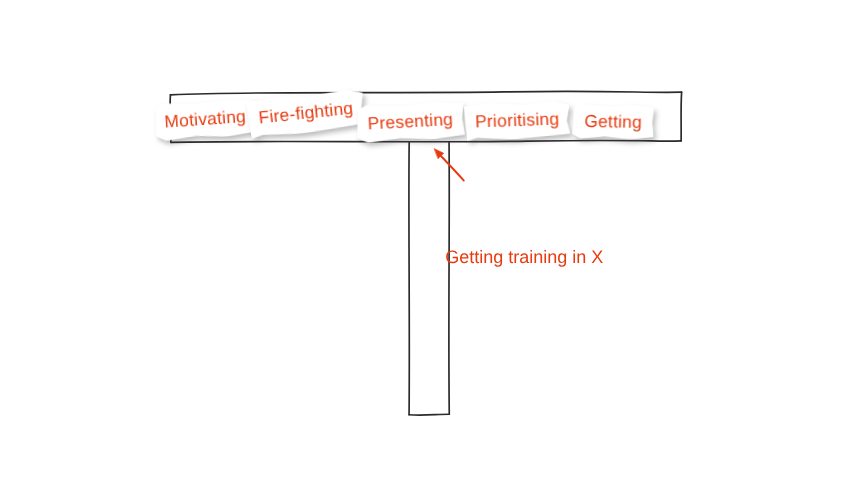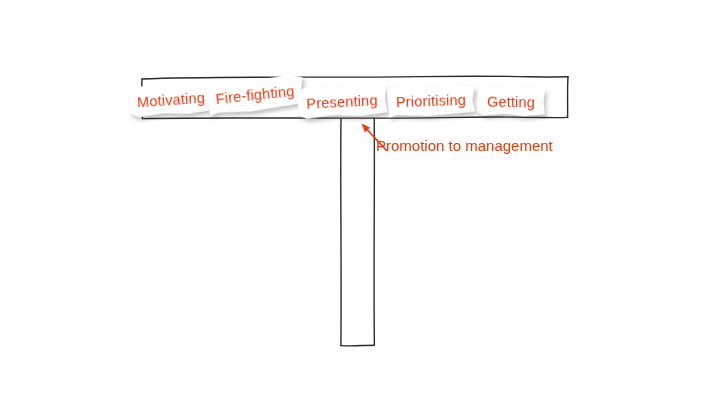--- a/index.html
+++ b/index.html
@@ -104,16 +104,16 @@
       <span class="scrap-label">Prioritising</span>
     </div>
   </div>
 
   <div class="scrap" style="left:477px;top:87px;width:68px;height:29px;transform:rotate(1deg);">
     <div class="scrap-inner clipA">
       <span class="scrap-label">Getting</span>
     </div>
   </div>
 
-  <div class="annotation" style="left:376px;top:137px;">Promotion to management</div>
 
+  <div class="annotation" style="left:371px;top:206px;">Getting training in X</div>
 
 </div>
 
 </body></html>

